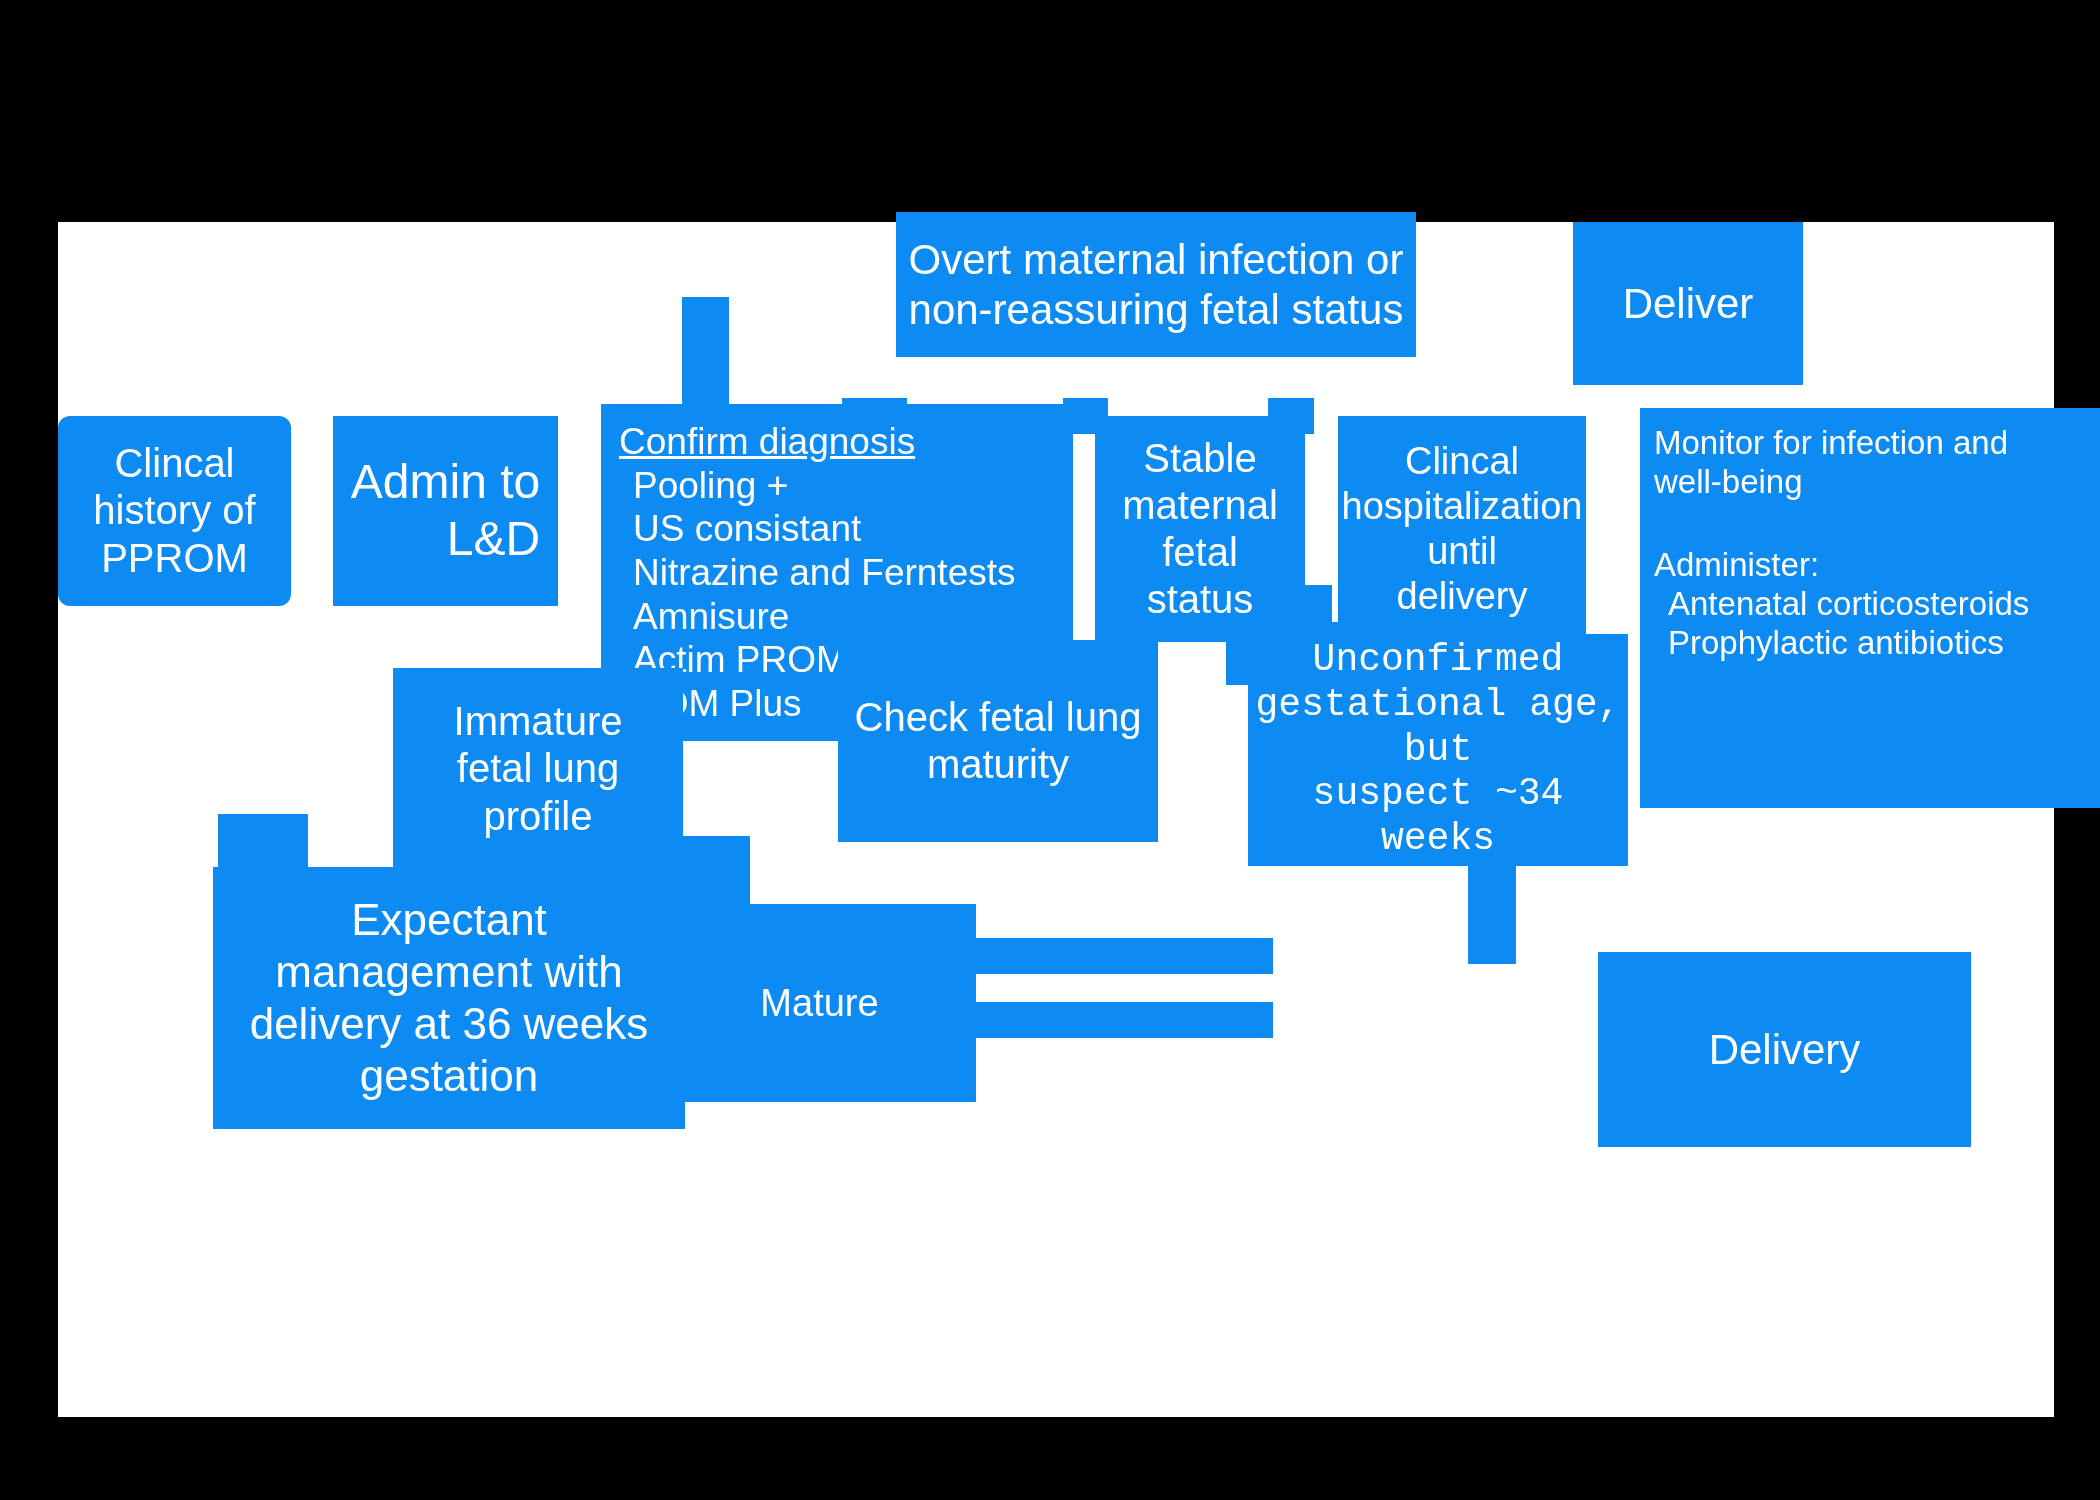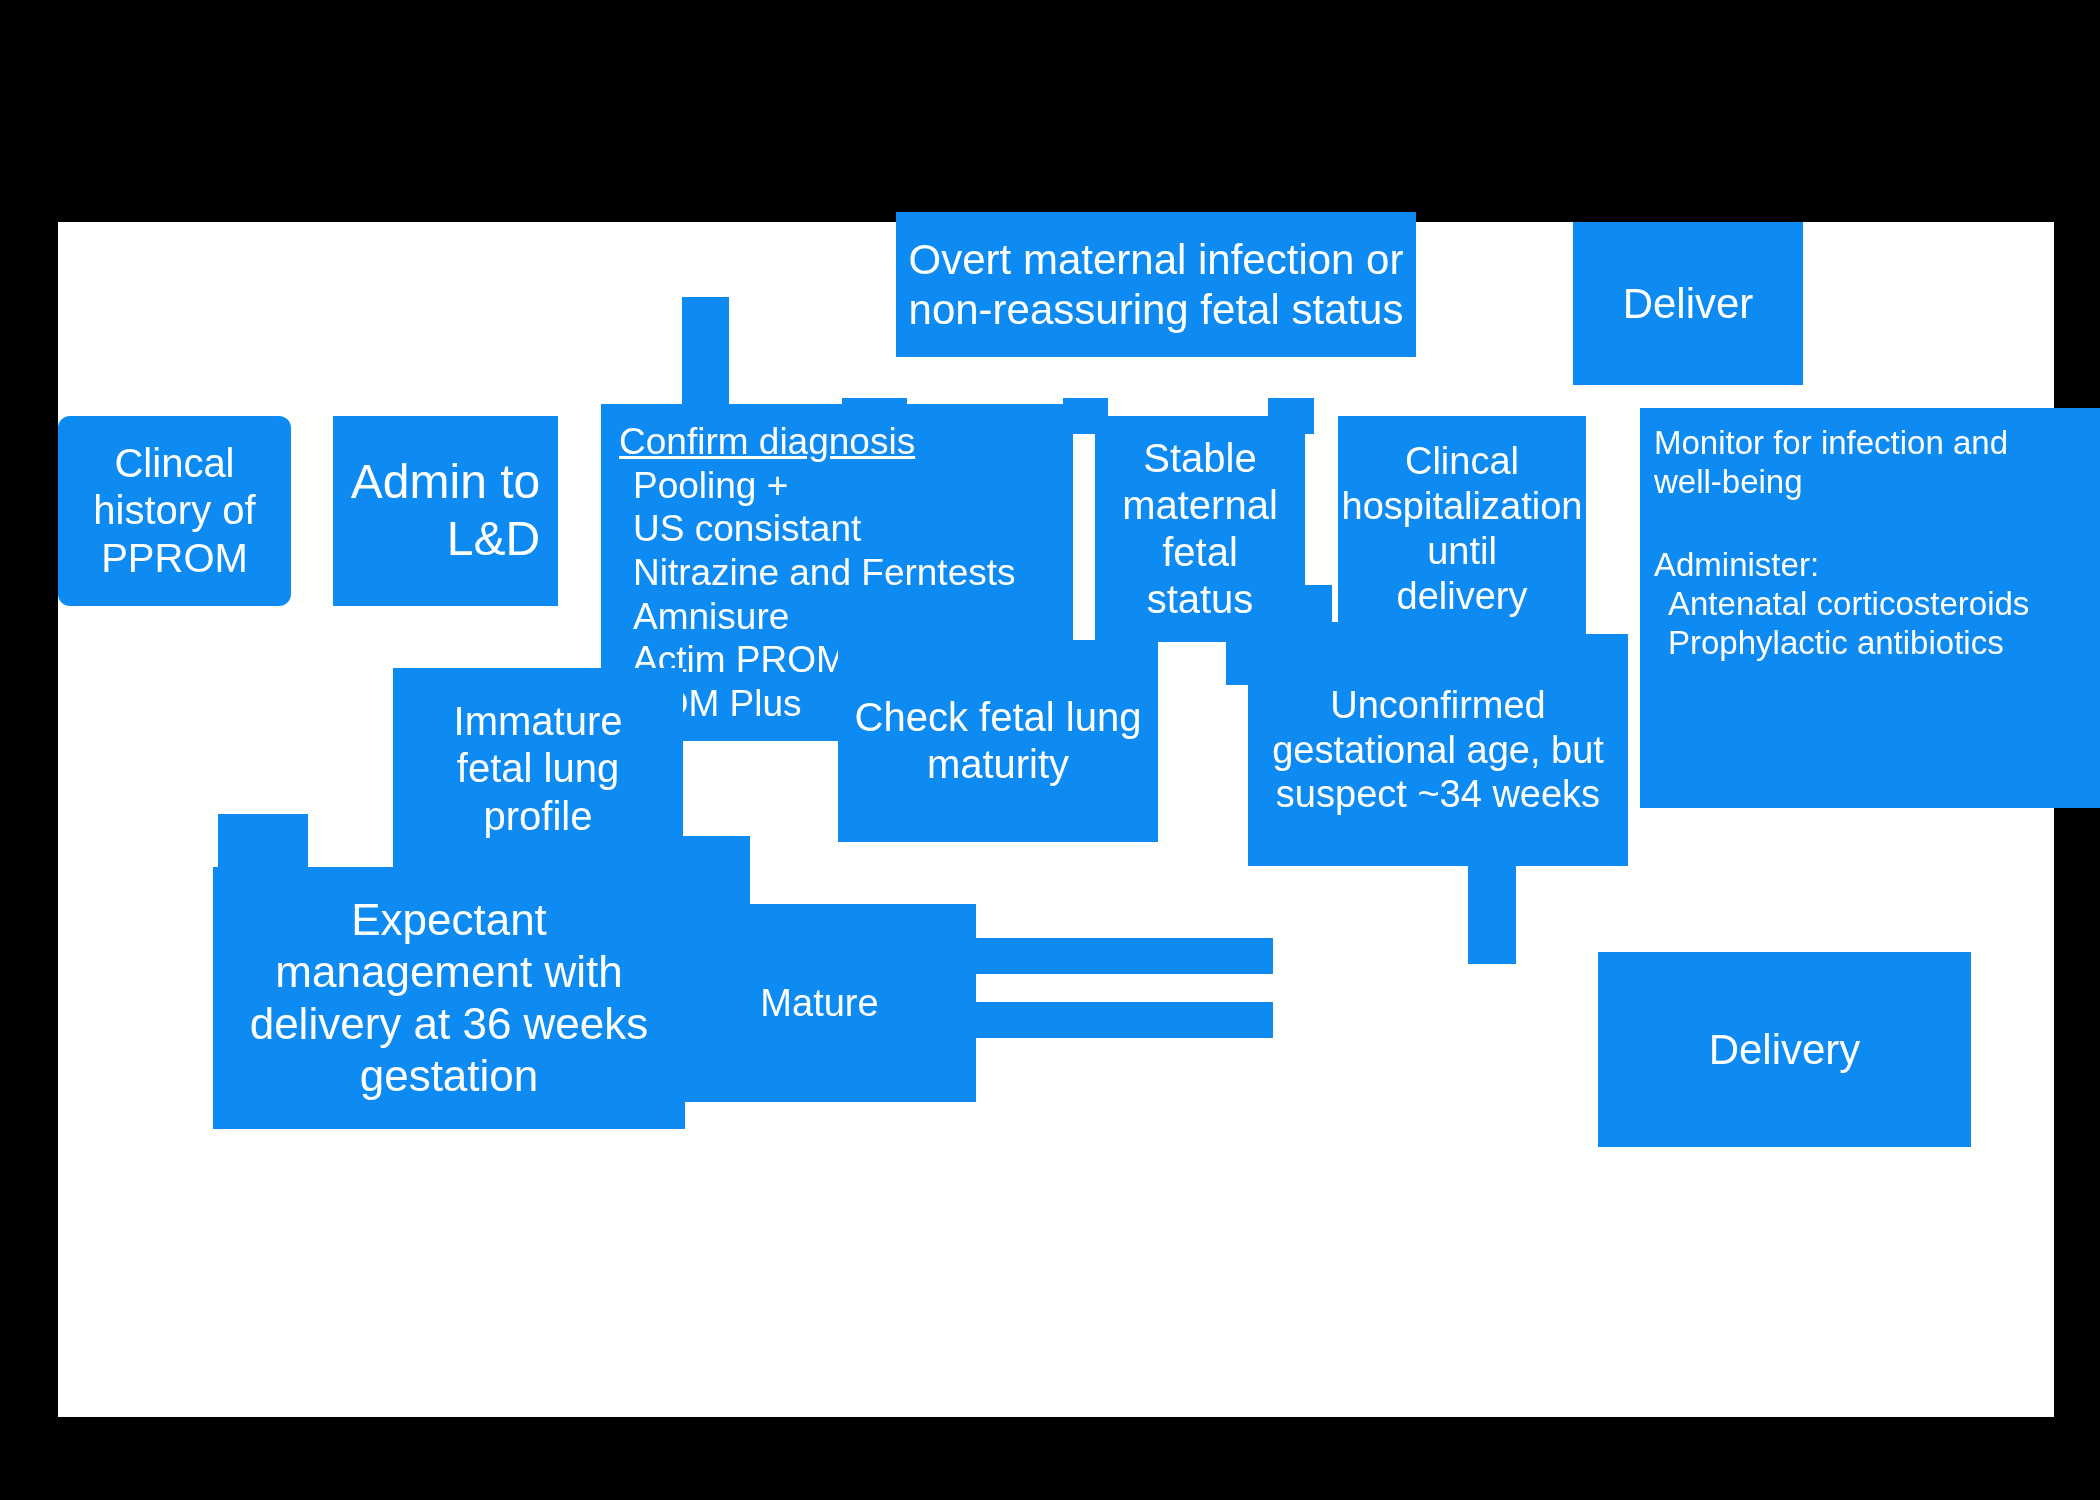--- a/index.html
+++ b/index.html
@@ -132,21 +132,21 @@
         <span>Monitor for infection and</span>
         <span style="display:block">well-being</span>
         <span style="display:block; height:44px"></span>
         <span style="display:block">Administer:</span>
         <span class="indent">Antenatal corticosteroids</span>
         <span class="indent">Prophylactic antibiotics</span>
       </div>
     </div>
 
 
-    <div class="box" style="left:1190px; top:412px; width:380px; height:232px; font-size:38px;">
+    <div class="box" style="left:1190px; top:412px; width:380px; height:232px; font-size:38px;font-family:Liberation Mono, monospace;">
       <span class="txt">Unconfirmed
 gestational age, but
 suspect ~34 weeks</span>
     </div>
 
     <div class="box" style="left:780px; top:418px; width:320px; height:202px; font-size:40px;">
       <span class="txt">Check fetal lung
 maturity</span>
     </div>
 

